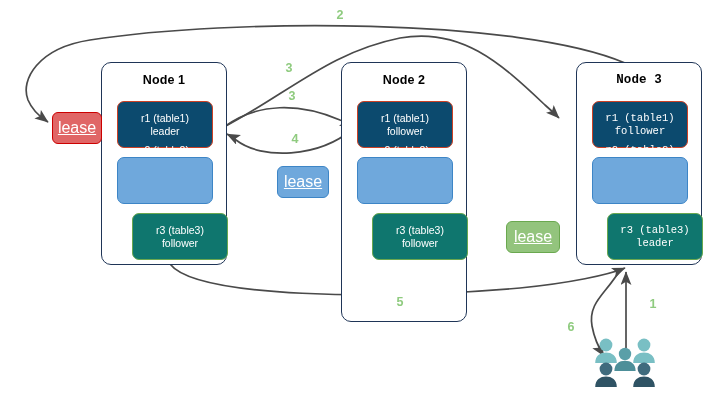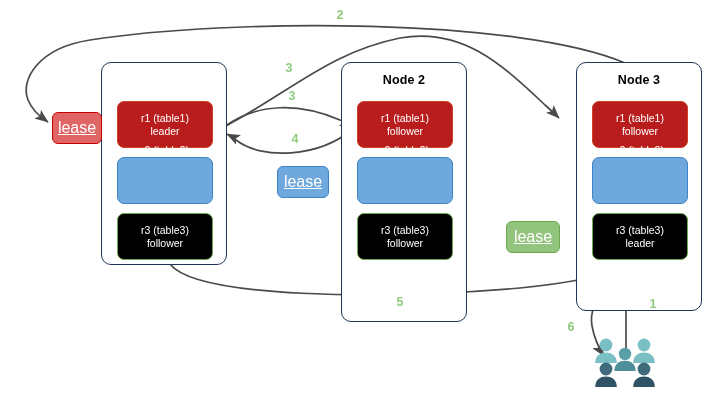--- a/index.html
+++ b/index.html
@@ -53,23 +53,23 @@
     display: flex;
     flex-direction: column;
     align-items: center;
     justify-content: center;
     color: #ffffff;
     font-size: 10.5px;
     line-height: 13px;
     text-align: center;
   }
   .replica .ln { display: block; }
-  .rep-red   { background: #b91c1c; border: 1.4px solid #cc4125; }
+  .rep-red   { background: #0c4a6e; border: 1.4px solid #cc4125; }
   .rep-blue  { background: #6fa8dc; border: 1.4px solid #3d85c6; gap: 48px; }
-  .rep-green { background: #000000; border: 1.4px solid #6aa84f; }
+  .rep-green { background: #0f766e; border: 1.4px solid #6aa84f; margin-left: 15px; }
 
   .lease {
     position: absolute;
     box-sizing: border-box;
     border-radius: 6px;
     display: flex;
     align-items: center;
     justify-content: center;
     color: #ffffff;
     font-size: 16px;
@@ -117,20 +117,21 @@
     <path d="M 353,129 C 318,158 262,160 236,140 C 232,137 229,135 227,134" fill="none" stroke="#4a4a4a" stroke-width="1.7" marker-end="url(#ah)"></path>
 
     <path d="M 170,264 C 196,298 380,300 520,288 C 570,283 608,275 625,268" fill="none" stroke="#4a4a4a" stroke-width="1.7" marker-end="url(#ah)"></path>
 
     <path d="M 626,348 L 626,272" fill="none" stroke="#4a4a4a" stroke-width="1.7" marker-end="url(#ah)"></path>
 
     <path d="M 620,270 C 606,294 588,302 592,326 C 595,342 600,350 604,356" fill="none" stroke="#4a4a4a" stroke-width="1.7" marker-end="url(#ah)"></path>
   </svg>
 
   <div class="node-box" style="left:101px; top:62px; width:126px; height:203px;">
+    <div class="node-title">Node 1</div>
     <div class="replica rep-red" style="top:38px;">
       <span class="ln">r1 (table1)</span>
       <span class="ln">leader</span>
     </div>
     <div class="replica rep-blue" style="top:94px;">
       <span class="ln">r2 (table2)</span>
       <span class="ln">follower</span>
     </div>
     <div class="replica rep-green" style="top:150px;">
       <span class="ln">r3 (table3)</span>
@@ -147,21 +148,21 @@
     <div class="replica rep-blue" style="top:94px;">
       <span class="ln">r2 (table2)</span>
       <span class="ln">leader</span>
     </div>
     <div class="replica rep-green" style="top:150px;">
       <span class="ln">r3 (table3)</span>
       <span class="ln">follower</span>
     </div>
   </div>
 
-  <div class="node-box" style="left:576px; top:62px; width:126px; height:249px;">
+  <div class="node-box" style="left:576px; top:62px; width:126px; height:203px;font-family:Liberation Mono, monospace;">
     <div class="node-title">Node 3</div>
     <div class="replica rep-red" style="top:38px;">
       <span class="ln">r1 (table1)</span>
       <span class="ln">follower</span>
     </div>
     <div class="replica rep-blue" style="top:94px;">
       <span class="ln">r2 (table2)</span>
       <span class="ln">follower</span>
     </div>
     <div class="replica rep-green" style="top:150px;">

